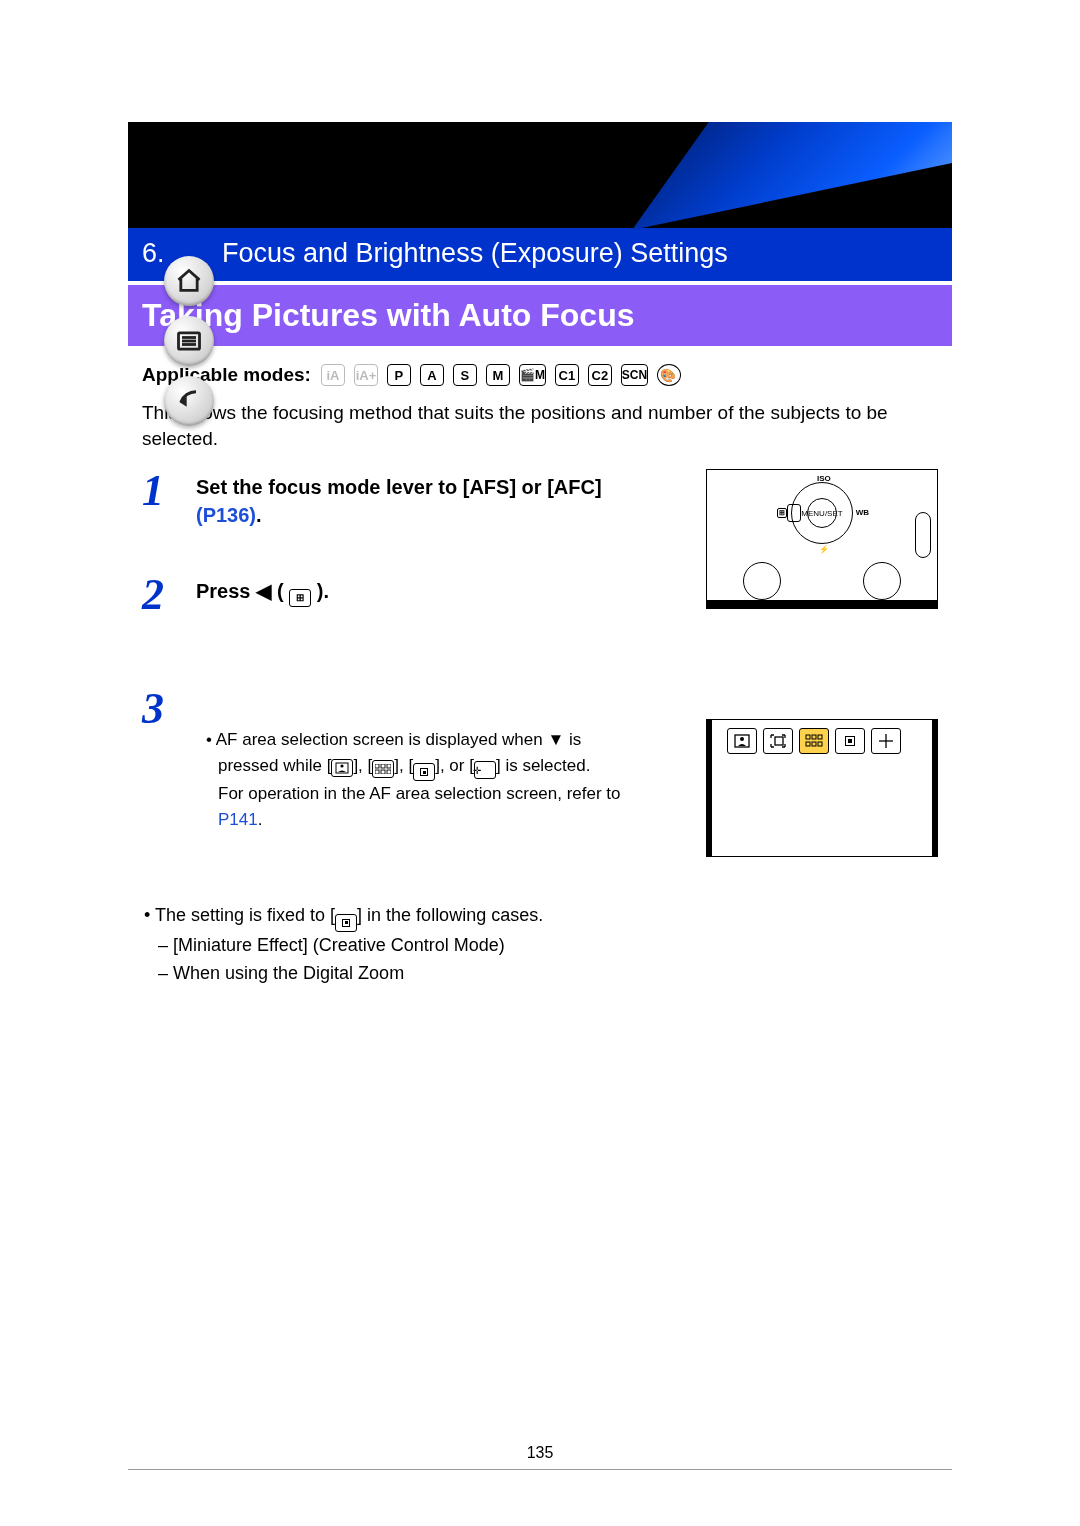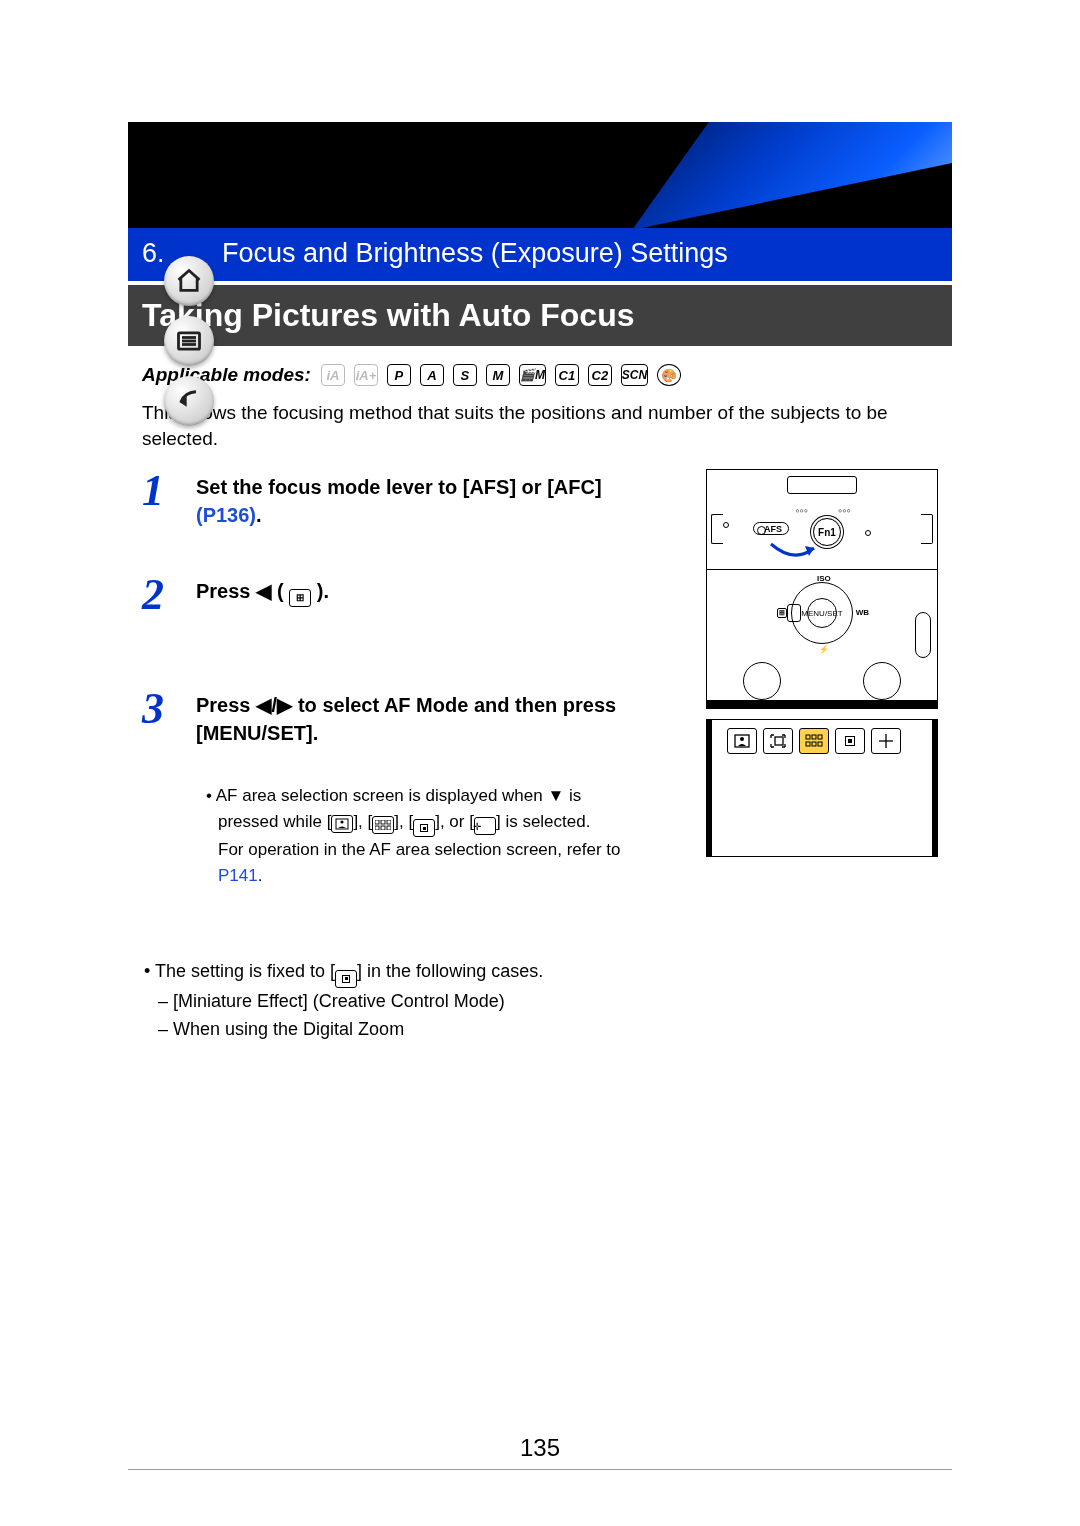--- a/index.html
+++ b/index.html
@@ -39,29 +39,29 @@
     position: relative;
   }
   .chapter-num {
     position: absolute;
     left: 14px;
     top: 10px;
     font-size: 27px;
   }
   .chapter-title { font-size: 27px; }
   .section-bar {
-    background: #404040;
+    background: #8b5cf6;
     color: #fff;
     font-weight: bold;
     font-size: 32px;
     padding: 12px 14px;
     margin-top: 4px;
   }
   .content { padding: 18px 14px 0 14px; }
-  .modes-row { display: flex; align-items: flex-end; gap: 10px; font-style: italic; }
+  .modes-row { display: flex; align-items: flex-end; gap: 10px; }
   .modes-label { font-weight: bold; font-size: 19px; }
   .mode-icons { display: flex; gap: 9px; align-items: center; }
   .mode-box {
     border: 1.5px solid #000;
     border-radius: 4px;
     width: 24px; height: 22px;
     display: flex; align-items: center; justify-content: center;
     font-size: 13px; font-weight: bold;
   }
   .mode-box.dim { color: #bbb; border-color: #bbb; }
@@ -202,21 +202,21 @@
     box-shadow: 0 2px 4px rgba(0,0,0,.3), inset 0 -2px 3px rgba(0,0,0,.25);
     display: flex; align-items: center; justify-content: center;
     cursor: pointer;
   }
 
   .page-num {
     position: absolute;
     left: 0; right: 0;
     bottom: 64px;
     text-align: center;
-    font-size: 24px;
+    font-size: 16px;
   }
   .footer-line {
     position: absolute; left: 128px; width: 824px; bottom: 56px;
     border-top: 1px solid #999;
   }
 </style>
 </head>
 <body>
 
 <div class="nav-col">
@@ -272,37 +272,20 @@
         <span class="mode-box" style="border-radius:50%;width:24px;">🎨</span>
       </span>
     </div>
 
     <p class="desc-text">This allows the focusing method that suits the positions and number of the subjects to be selected.</p>
 
     <div class="steps-area">
 
       <div class="illus-right">
         <div class="illus-box">
-          <div class="illus-top">
-            <div class="viewfinder"></div>
-            <div class="dots-row">
-                <span></span>
-                <span></span>
-              </div>
-            <span class="small-circ" style="left:16px;top:52px;"></span>
-            <span class="small-circ" style="left:158px;top:60px;"></span>
-            <span class="corner-edge" style="left:4px;top:44px;border-right:none;border-left:1.3px solid #000;border-radius:2px 0 0 2px;"></span>
-            <span class="corner-edge" style="right:4px;top:44px;border-radius:0 2px 2px 0;"></span>
-            <div class="lever-label">AFS</div>
-            <div class="fn1-btn">Fn1</div>
-            <svg class="arrow-curve" viewBox="0 0 50 18">
-                <path d="M2 2 Q 25 22 45 6" fill="none" stroke="#0033cc" stroke-width="3"></path>
-                <polygon points="45,6 36,4 40,14" fill="#0033cc"></polygon>
-              </svg>
-          </div>
           <div class="illus-bot">
             <div class="ctrl-dial">
               <div class="ring"></div>
               <div class="inner">MENU/SET</div>
               <span class="dial-lbl" style="left:26px;top:-8px;">ISO</span>
               <span class="dial-lbl" style="right:-16px;top:26px;">WB</span>
               <span class="dial-lbl" style="left:28px;bottom:-10px;">⚡</span>
               <span class="dial-lbl" style="left:-14px;top:26px;border:1px solid #000;border-radius:2px;padding:0 1px;font-size:7px;">⊞</span>
               <span class="dial-hl"></span>
             </div>
@@ -371,23 +354,20 @@
         <div class="step-body">
           <div class="step-text">
             <span>Press </span><span>◀ ( </span><span class="inline-icon">⊞</span><span> ).</span>
           </div>
         </div>
       </div>
 
       <div class="step" style="margin-bottom:0;">
         <div class="step-num">3</div>
         <div class="step-body" style="max-width:430px;">
-          <div class="step-text">
-            <span>Press </span><span>◀/▶</span><span> to select AF Mode and then press [MENU/SET].</span>
-          </div>
           <div class="bullet-area">
             <div class="bullet">
               • <span>AF area selection screen is displayed when </span><span>▼</span><span> is pressed while [</span><span class="inline-icon">
                   <svg width="14" height="12" viewBox="0 0 14 12">
                     <rect x="1" y="1" width="12" height="10" fill="none" stroke="#000"></rect>
                     <circle cx="7" cy="4" r="1.6" fill="#000"></circle>
                     <path d="M3 10 Q7 7 11 10" fill="#000"></path>
                   </svg>
                 </span><span>], [</span><span class="inline-icon">
                   <svg width="16" height="10" viewBox="0 0 16 10">

